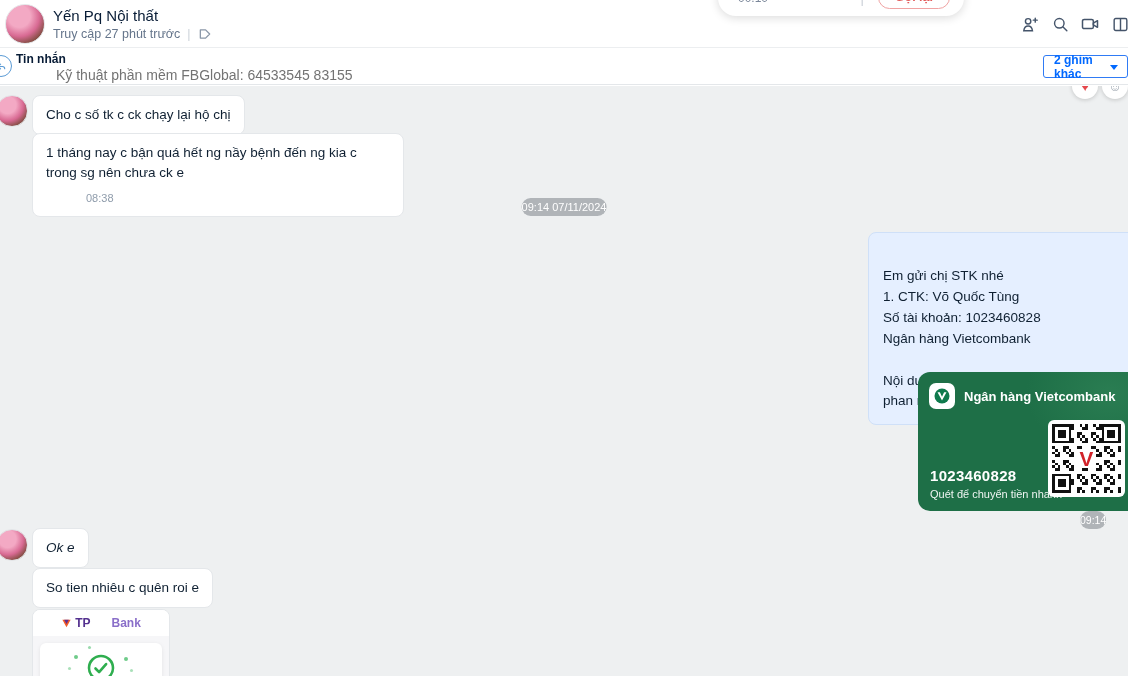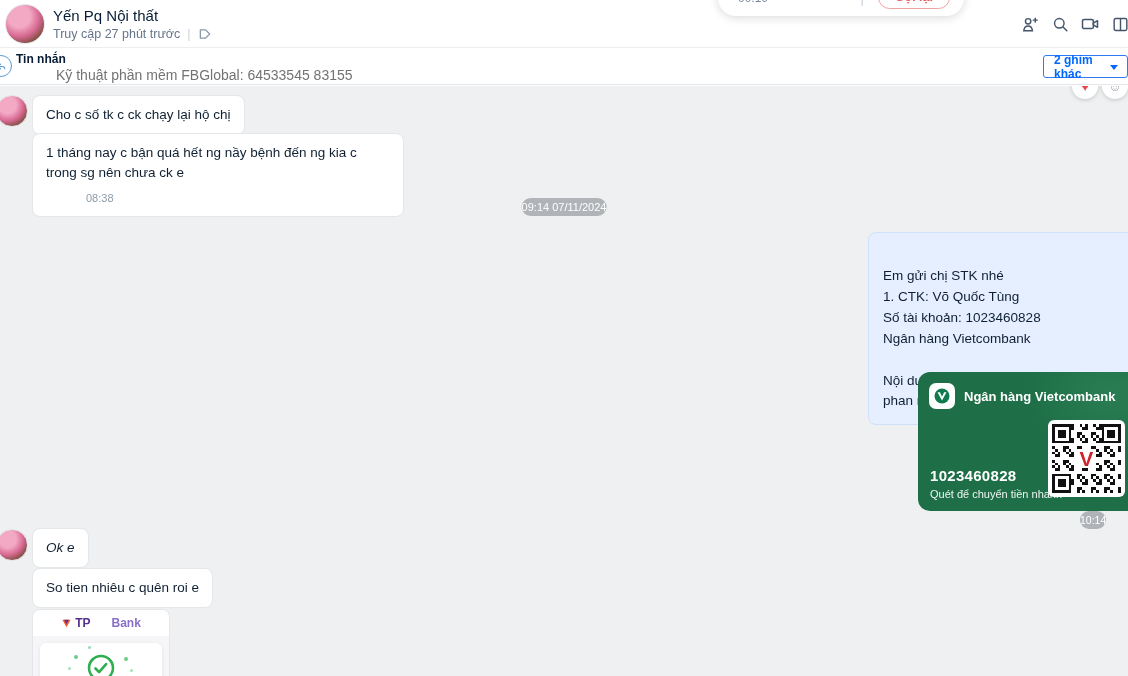--- a/index.html
+++ b/index.html
@@ -322,21 +322,21 @@
             <rect x="19" y="1" width="5" height="5" fill="#fff"></rect>
             <rect x="20" y="2" width="3" height="3" fill="#111"></rect>
             <rect x="0" y="18" width="7" height="7" fill="#111"></rect>
             <rect x="1" y="19" width="5" height="5" fill="#fff"></rect>
             <rect x="2" y="20" width="3" height="3" fill="#111"></rect>
             <text x="12.5" y="15.2" text-anchor="middle" font-size="7.5" font-weight="bold" fill="#d2232a" font-family="Liberation Sans, sans-serif">V</text>
           </svg>
       </div>
     </div>
 
-    <div class="pill" style="left:1080px; top:425px; font-size:10.5px;">10:14</div>
+    <div class="pill" style="left:1080px; top:425px; font-size:10.5px;">09:14</div>
 
     <div class="m-avatar" style="left:-4px; top:443px;"></div>
     <div class="bubble" style="left:32px; top:442px;font-style:italic;">
       <span>Ok e</span>
     </div>
     <div class="bubble" style="left:32px; top:482px;text-align:center;">
       <span>So tien nhiêu c quên roi e</span>
     </div>
 
     <div class="receipt">

